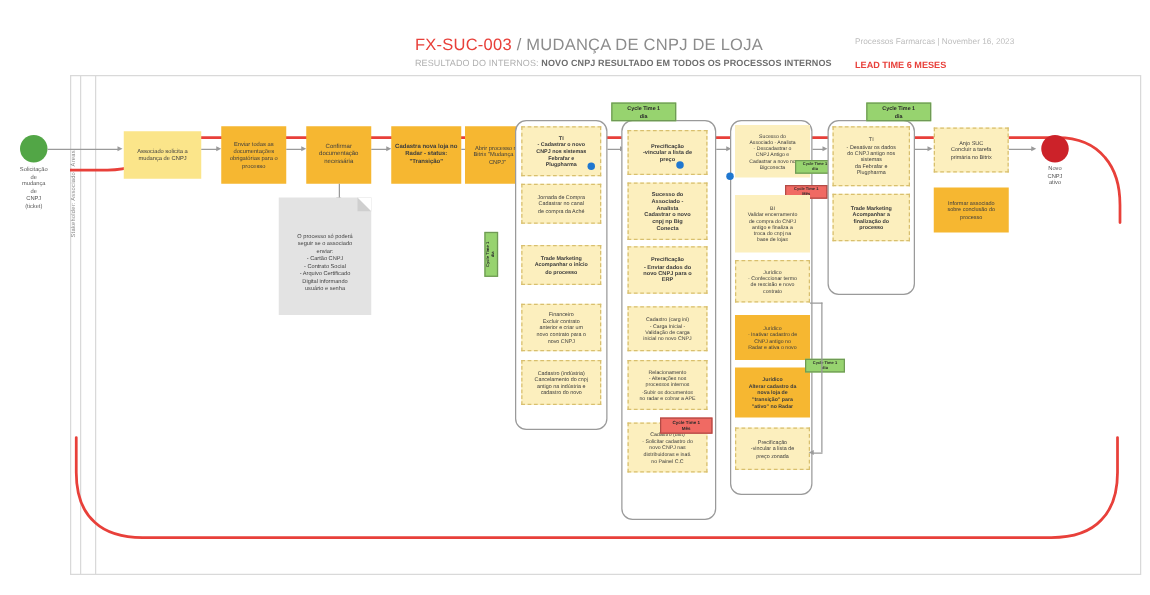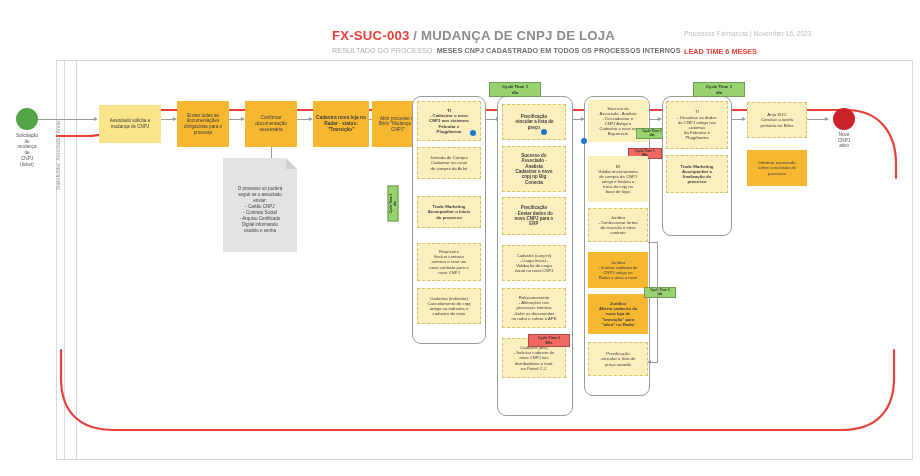--- a/index.html
+++ b/index.html
@@ -9,21 +9,21 @@
     font-family:"Liberation Sans","DejaVu Sans",sans-serif;
     overflow:hidden;
     position:relative;
   }
   #root{position:relative;width:920px;height:476px;}
 
   
   .hdr{position:absolute;left:0;top:0;width:920px;height:62px;}
   .hdr-title{
     position:absolute;left:332px;top:28px;
-    font-size:13.2px;font-weight:bold;color:#8c8c8c;letter-spacing:.2px;
+    font-size:13.2px;font-weight:normal;color:#8c8c8c;letter-spacing:.2px;
     white-space:nowrap;
   }
   .hdr-title .code{color:#e8403a;}
   .hdr-sub{
     position:absolute;left:332px;top:46px;
     font-size:7.2px;color:#b0b0b0;white-space:nowrap;letter-spacing:.1px;
   }
   .hdr-sub b{color:#6e6e6e;}
   .hdr-meta{
     position:absolute;left:684px;top:30px;
@@ -119,21 +119,21 @@
 </head>
 <body>
 
 <div id="root">
 
   <div class="hdr">
     <div class="hdr-title">
       <span class="code">FX-SUC-003</span><span> / MUDANÇA DE CNPJ DE LOJA</span>
     </div>
     <div class="hdr-sub">
-      <span>RESULTADO DO PROCESSO: </span><b>MESES CNPJ CADASTRADO EM TODOS OS PROCESSOS INTERNOS</b>
+      <span>RESULTADO DO INTERNOS: </span><b>NOVO CNPJ RESULTADO EM TODOS OS PROCESSOS INTERNOS</b>
     </div>
     <div class="hdr-meta">Processos Farmarcas   |   November 16, 2023</div>
     <div class="hdr-lead">LEAD TIME 6 MESES</div>
   </div>
 
   <div class="canvas"></div>
   <div class="lane-line lane-a"></div>
   <div class="lane-line lane-b"></div>
   <div class="lane-label">Stakeholder: Associado / Áreas</div>
 

